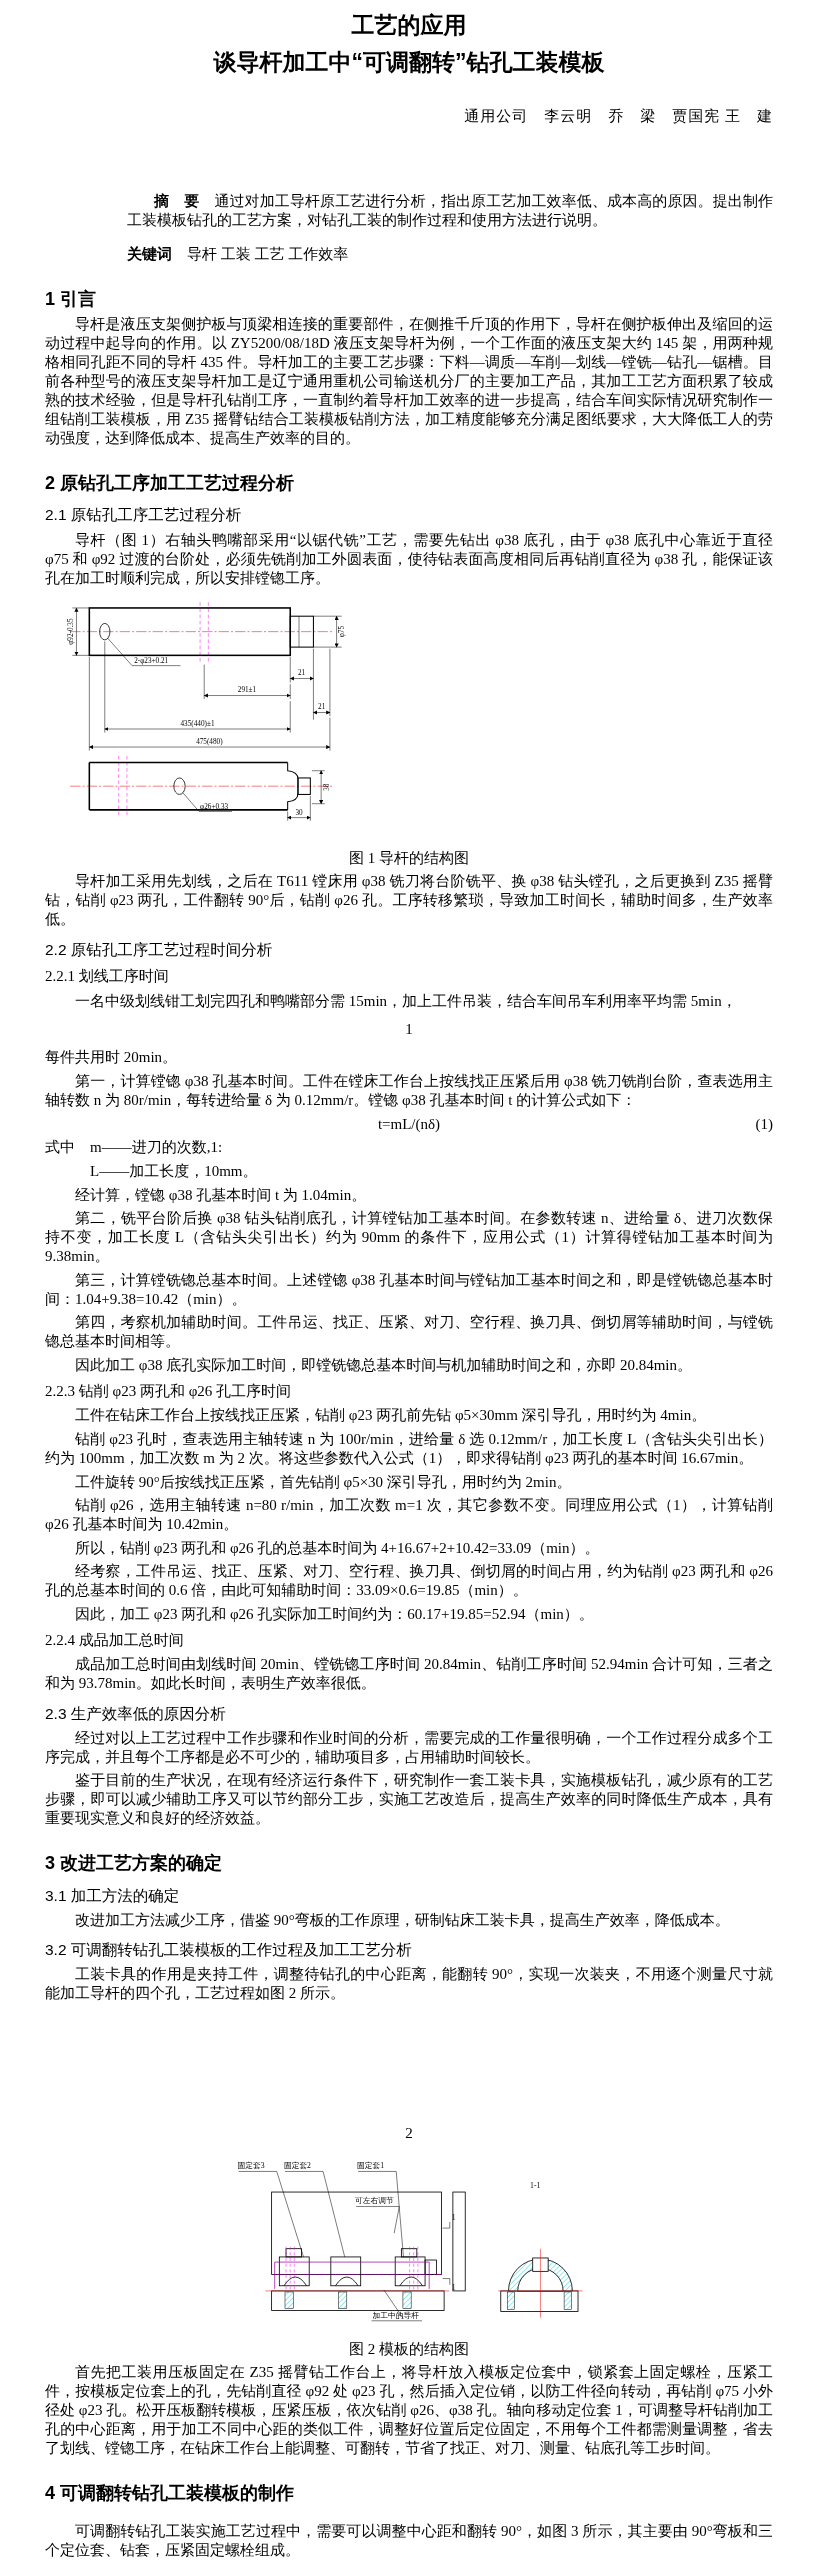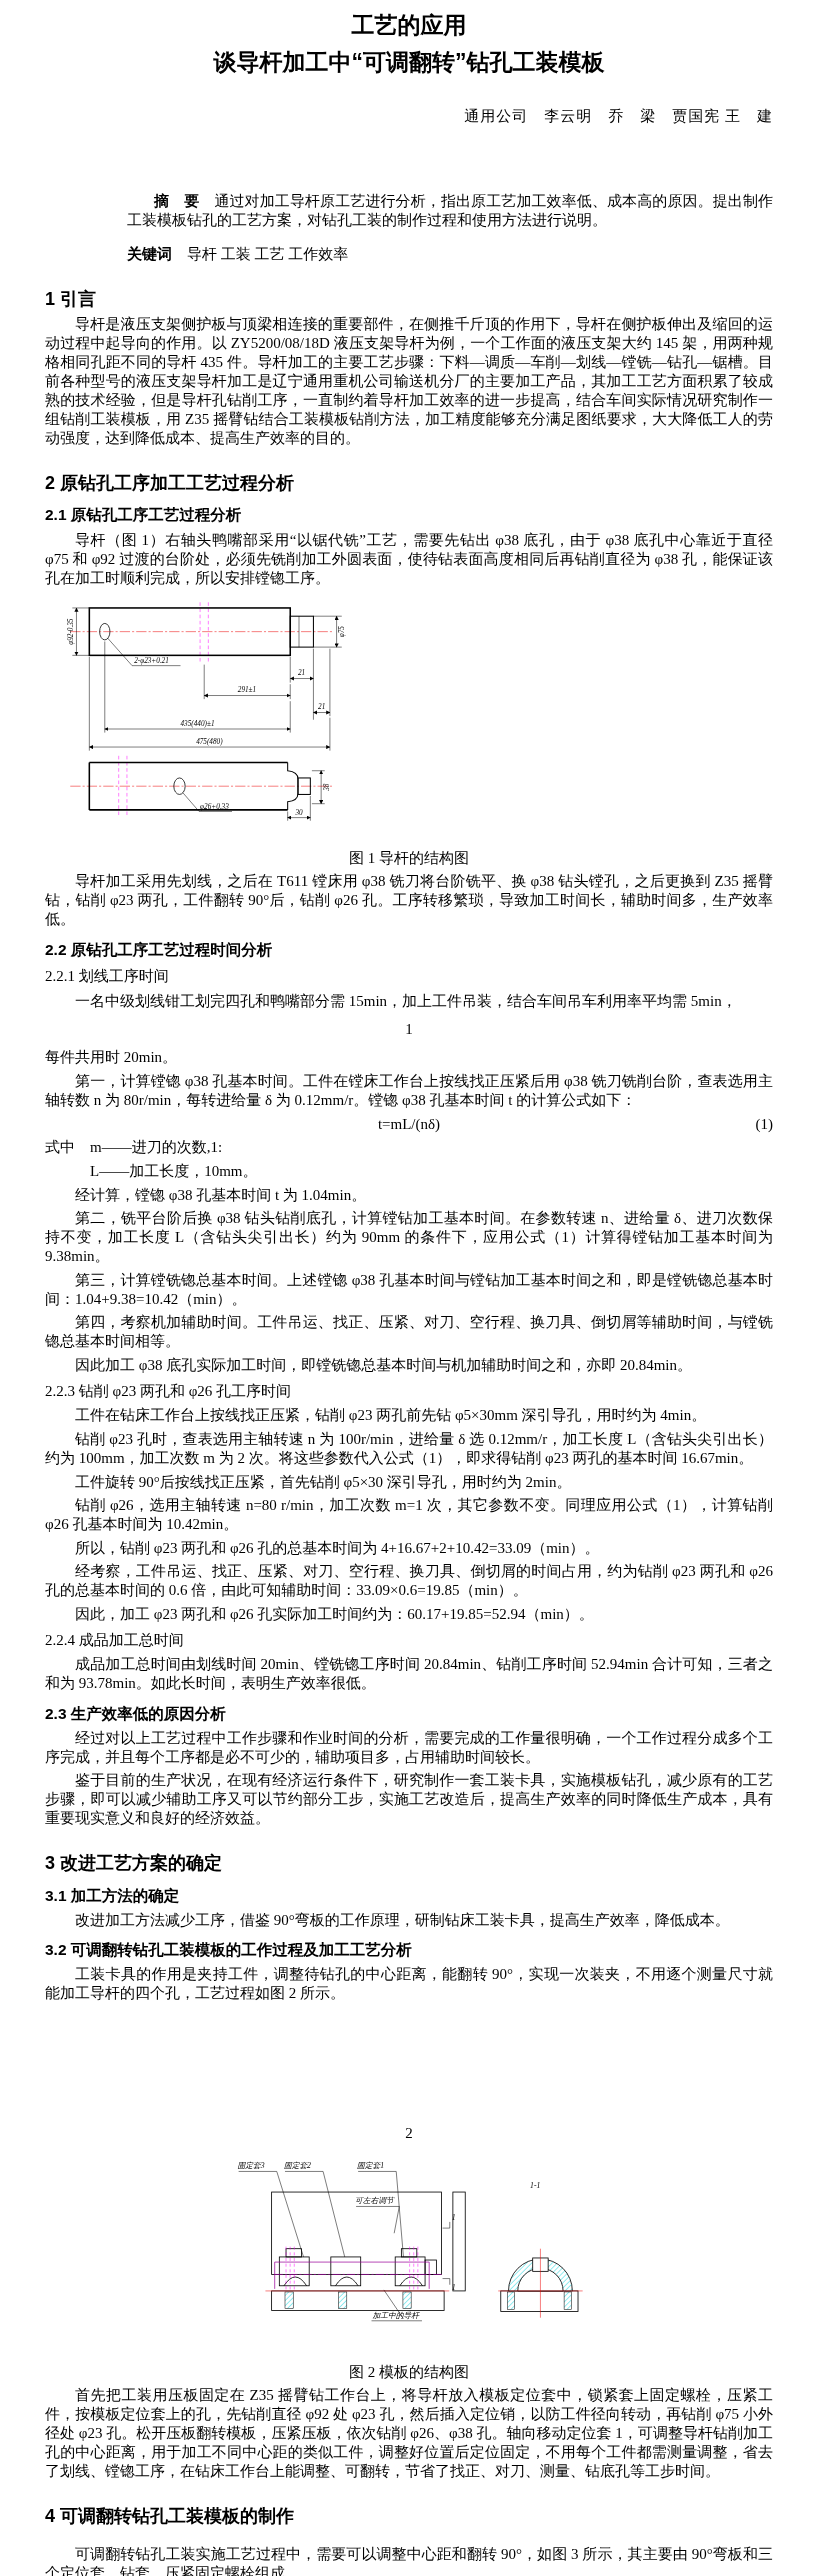--- a/index.html
+++ b/index.html
@@ -15,31 +15,31 @@
     overflow:hidden;
   }
   .title{font-family:"Liberation Sans","DejaVu Sans",sans-serif;font-weight:bold;
          font-size:23px;line-height:37px;text-align:center;margin-top:3.1px;}
   .authors{text-align:right;font-size:15px;margin-top:26px;letter-spacing:1px;}
   .abs{margin:65px 0 0 82px;text-indent:27px;text-align:justify;}
   .abs b,.kw b{font-family:"Liberation Sans","DejaVu Sans",sans-serif;}
   .kw{margin:13.4px 0 0 82px;}
   .h1{font-family:"Liberation Sans","DejaVu Sans",sans-serif;font-weight:bold;
       font-size:18px;line-height:24px;margin:23px 0 0 0;}
-  .h2{font-family:"Liberation Sans","DejaVu Sans",sans-serif;font-weight:bold;
+  .h2{font-family:"Liberation Sans","DejaVu Sans",sans-serif;font-weight:normal;
       font-size:15.5px;line-height:20.6px;margin:10.3px 0 0 0;}
   .h3{font-size:15px;line-height:20.6px;margin:6.2px 0 0 0;}
   p.p{margin:4.6px 0 0 0;text-indent:2em;text-align:justify;}
   p.noind{text-indent:0;}
   p.ind1{text-indent:3em;}
   .pageno{text-align:center;margin:9.3px 0;}
   .pagegap{margin:121px 0 3.1px 0;}
   .formula{position:relative;margin:5.2px 0 0 0;text-align:center;}
   .formula .fno{position:absolute;right:0;top:0;}
-  .figwrap{margin:12.4px 0 0 15.5px;font-style:italic;}
+  .figwrap{margin:12.4px 0 0 15.5px;}
   .caption{text-align:center;margin:20.6px 0 0 0;}
   svg text{font-family:"Liberation Serif","DejaVu Serif",serif;}
 </style>
 </head>
 <body>
 
 <div class="page">
 
   <div class="title">
     <div>工艺的应用</div>
@@ -247,21 +247,21 @@
         <text x="124" y="24">固定套2</text>
         <text x="266" y="24">固定套1</text>
         <text x="262" y="92">可左右调节</text>
         <text x="450" y="124">1</text>
         <text x="450" y="260">1</text>
         <text x="602" y="62">1-1</text>
         <text x="296" y="314">加工中的导杆</text>
       </g>
     </svg>
   </div>
-  <div class="caption" style="margin-top:30px;">图 2 模板的结构图</div>
+  <div class="caption" style="margin-top:7px;">图 2 模板的结构图</div>
 
   <p class="p">首先把工装用压板固定在 Z35 摇臂钻工作台上，将导杆放入模板定位套中，锁紧套上固定螺栓，压紧工件，按模板定位套上的孔，先钻削直径 φ92 处 φ23 孔，然后插入定位销，以防工件径向转动，再钻削 φ75 小外径处 φ23 孔。松开压板翻转模板，压紧压板，依次钻削 φ26、φ38 孔。轴向移动定位套 1，可调整导杆钻削加工孔的中心距离，用于加工不同中心距的类似工件，调整好位置后定位固定，不用每个工件都需测量调整，省去了划线、镗锪工序，在钻床工作台上能调整、可翻转，节省了找正、对刀、测量、钻底孔等工步时间。</p>
 
   <div class="h1">4 可调翻转钻孔工装模板的制作</div>
   <p class="p" style="margin-top:16.5px;">可调翻转钻孔工装实施工艺过程中，需要可以调整中心距和翻转 90°，如图 3 所示，其主要由 90°弯板和三个定位套、钻套，压紧固定螺栓组成。</p>
 
 </div>
 
 
 </body></html>

